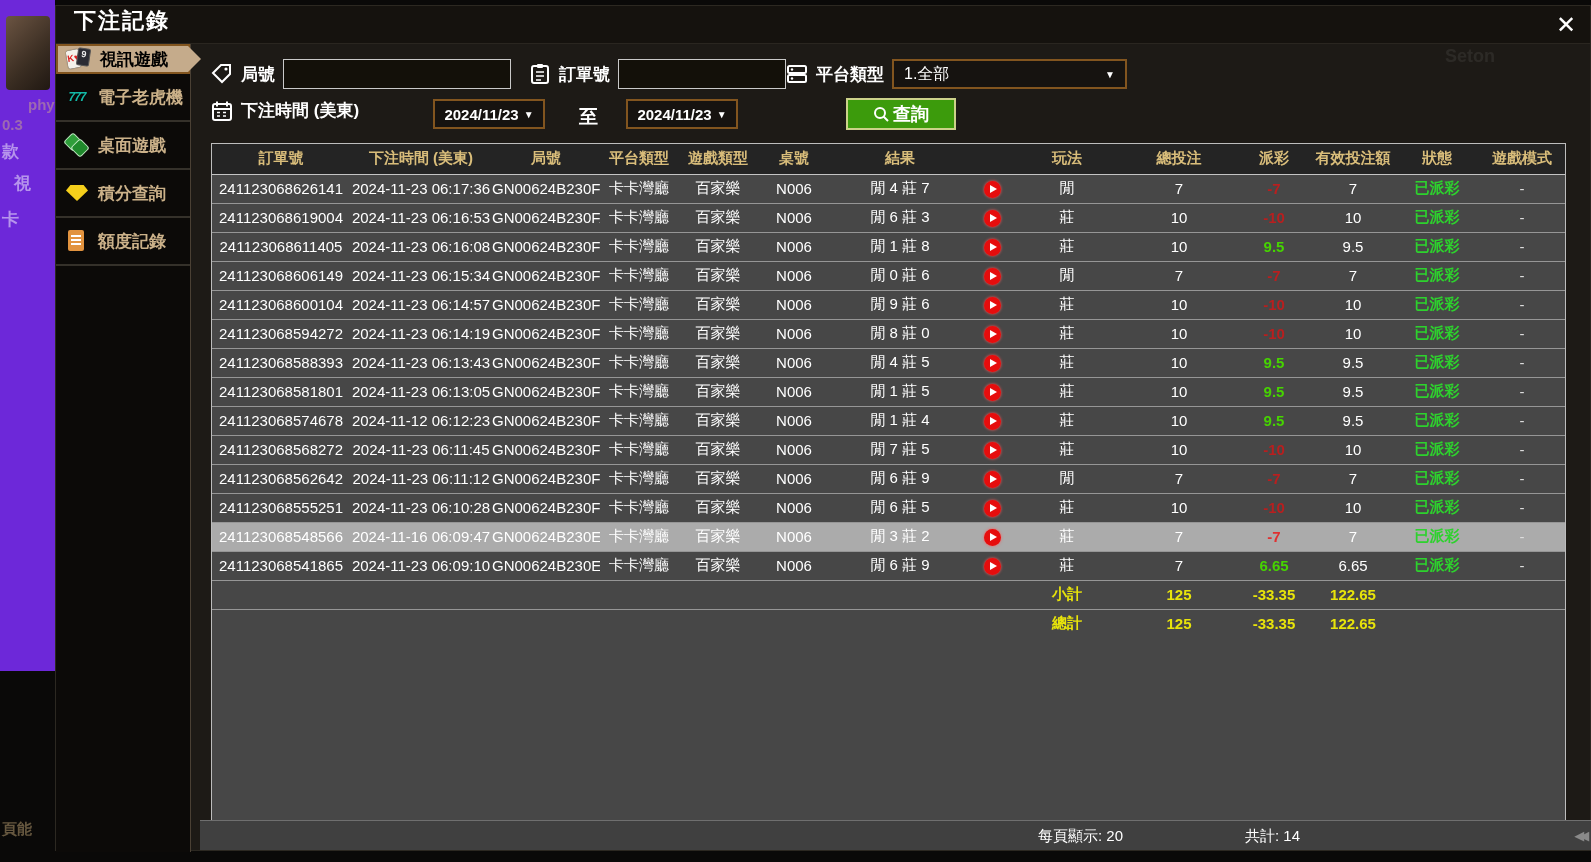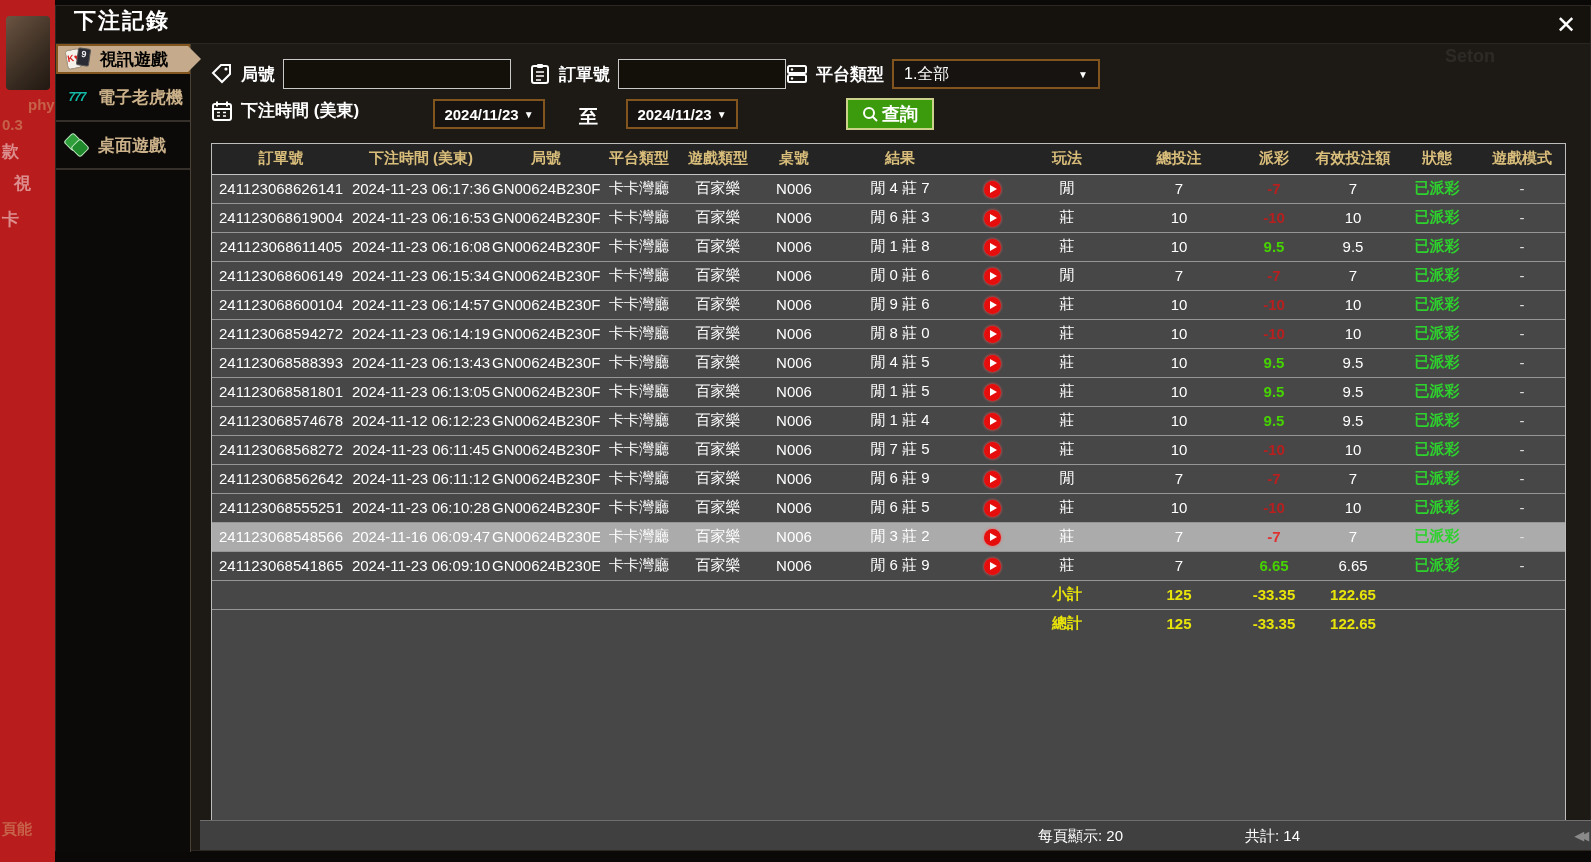--- a/index.html
+++ b/index.html
@@ -1,21 +1,21 @@
 <!DOCTYPE html>
 <html><head>
 <meta charset="utf-8">
 <style>
   * { margin:0; padding:0; box-sizing:border-box; }
   html,body { background:#000; }
   body { font-family:"Liberation Sans","DejaVu Sans",sans-serif; }
   .screen { position:relative; width:1591px; height:862px; background:#0a0908; overflow:hidden; }
 
   
-  .bg-strip { position:absolute; left:0; top:0; width:55px; height:862px; background:#b91c1c; }
+  .bg-strip { position:absolute; left:0; top:0; width:55px; height:671px; background:#6d28d9; }
   .bg-face { position:absolute; left:6px; top:16px; width:44px; height:74px;
              background:linear-gradient(135deg,#6b5442,#3a2d22 60%,#201812); border-radius:4px; }
   .bg-t { position:absolute; color:rgba(214,185,130,.45); font-weight:bold; font-size:15px; }
   .bg-t.w { color:rgba(255,255,255,.5); font-size:17px; }
   .bleed { position:absolute; color:rgba(255,255,255,.07); font-weight:bold; font-size:18px; }
 
   
   .modal { position:absolute; left:55px; top:5px; width:1536px; height:846px;
            background:#1d1a16; border:1px solid #2c2821; }
   .titlebar { position:absolute; left:0; top:0; right:0; height:38px; background:#15120e;
@@ -57,24 +57,24 @@
   .content { position:absolute; left:135px; top:38px; right:0; bottom:0; }
   .fgroup { position:absolute; display:flex; align-items:center; gap:8px; }
   .flabel { color:#fff; font-weight:bold; font-size:17px; white-space:nowrap; }
   .ficon { width:22px; height:22px; flex:none; }
   .tinput { width:228px; height:30px; background:#131009; border:1px solid #c9c9c9; color:#fff;
             font-size:15px; padding:0 6px; outline:none; }
   .tinput.small { width:168px; }
   .sel { height:30px; background:#161310; border:2px solid #82551f; color:#fff; font-size:16px;
          display:flex; align-items:center; cursor:pointer; }
   .sel .arr { color:#fff; font-size:10px; }
-  .platform-sel { width:208px; padding:12px 10px; justify-content:space-between; }
+  .platform-sel { width:235px; padding:12px 10px; justify-content:space-between; }
   .date-sel { width:112px; justify-content:center; gap:5px; font-weight:bold; font-size:15px; }
   .zhi { color:#fff; font-weight:bold; font-size:19px; }
-  .search-btn { display:flex; align-items:center; gap:3px; height:32px; padding:0 14px;
+  .search-btn { display:flex; align-items:center; gap:3px; height:32px; padding:0 25px;
                 background:#3c9b0c; border:2px solid #ccd28a; color:#fff; font-weight:bold;
                 font-size:18px; cursor:pointer; }
 
   
   .tablewrap { position:absolute; left:20px; top:99px; width:1355px; height:680px;
                background:#474747; border:1px solid #bdbdbd; overflow:hidden; }
   table { width:1355px; border-collapse:collapse; table-layout:fixed; }
   th { height:30px; background:#242424; color:#d9bd7a; font-size:15px; font-weight:bold;
        border-bottom:1px solid #c4c4c4; }
   td { height:29px; color:#fff; font-size:15px; text-align:center; border-top:1px solid #969696;
@@ -142,20 +142,32 @@
       <div class="side-item">
         <span class="sicon icon-777">777</span>
         <span class="lbl">電子老虎機</span>
       </div>
       <div class="side-item">
         <span class="sicon">
           <span class="chip-a"></span>
             <span class="chip-b"></span>
         </span>
         <span class="lbl">桌面遊戲</span>
+      </div>
+      <div class="side-item">
+        <span class="sicon">
+            <span class="gem"></span>
+          </span>
+        <span class="lbl">積分查詢</span>
+      </div>
+      <div class="side-item">
+        <span class="sicon">
+            <span class="doc"></span>
+          </span>
+        <span class="lbl">額度記錄</span>
       </div>
     </div>
 
     <div class="content">
 
       <div class="fgroup" style="left:20px;top:15px;">
         <span class="ficon">
           <svg width="22" height="22" viewBox="0 0 22 22">
               <path d="M2 10 L10 2 L19 2 L19 11 L11 19 Z" fill="none" stroke="#fff" stroke-width="2"></path>
               <circle cx="15" cy="6" r="1.6" fill="#fff"></circle>

